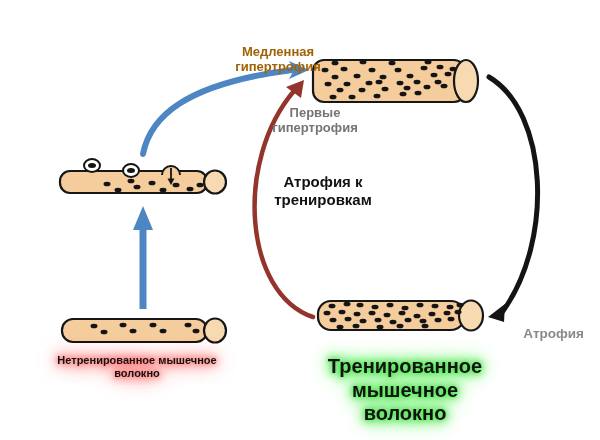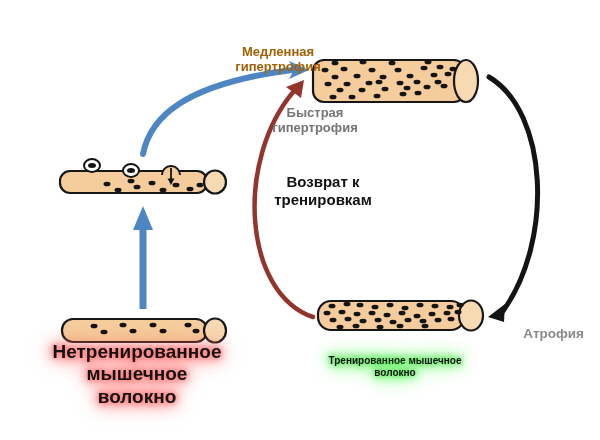--- a/index.html
+++ b/index.html
@@ -15,25 +15,25 @@
   .lbl-gray{font-size:13px;}
   .lbl-black{font-size:15px;}
   .lbl-slow{top:27px;left:205px;width:146px;color:#a16207;margin-top:17px;}
   .lbl-fast{top:105px;left:240px;width:150px;color:#757575;}
   .lbl-fusion{top:197px;left:8px;width:126px;color:#6b6b6b;}
   .lbl-first{top:241px;left:118px;width:150px;}
   .lbl-return{top:173px;left:245px;width:156px;}
   .lbl-break{top:160px;left:395px;width:154px;}
   .lbl-atrophy{top:326px;left:504px;width:80px;font-size:13.5px;color:#8a8a8a;text-align:right;font-weight:bold;}
   .lbl-untrained{
-    top:341px;left:22px;width:230px;font-size:19px;
+    top:354px;left:22px;width:230px;font-size:11px;
     text-shadow:0 0 4px var(--glow-red),0 0 7px var(--glow-red),0 0 12px var(--glow-red),0 0 16px var(--glow-red),0 0 22px var(--glow-red);
   }
   .lbl-trained{
-    top:355px;left:280px;width:230px;font-size:10px;
+    top:355px;left:290px;width:230px;font-size:20px;
     text-shadow:0 0 4px var(--glow-green),0 0 7px var(--glow-green),0 0 12px var(--glow-green),0 0 16px var(--glow-green),0 0 22px var(--glow-green);
   }
   .fiber-body{fill:var(--fiber-fill);stroke:#161616;stroke-width:2.2;}
   .fiber-cap{fill:var(--fiber-cap);stroke:#161616;stroke-width:2.2;}
   .nucleus{fill:#141414;}
   .sat-cell{fill:#ffffff;stroke:#141414;stroke-width:2;}
   .sat-bump{fill:var(--fiber-fill);stroke:#141414;stroke-width:2;}
   .arrow-blue-stroke{fill:none;stroke:var(--arrow-blue);stroke-width:6;stroke-linecap:round;}
   .arrow-blue-shaft{fill:none;stroke:var(--arrow-blue);stroke-width:7;}
   .arrow-blue-fill{fill:var(--arrow-blue);}
@@ -194,22 +194,22 @@
           <ellipse cx="356" cy="326" rx="3.5" ry="2.3" class="nucleus"></ellipse>
           <ellipse cx="380" cy="327" rx="3.5" ry="2.3" class="nucleus"></ellipse>
           <ellipse cx="400" cy="326" rx="3.5" ry="2.3" class="nucleus"></ellipse>
           <ellipse cx="425" cy="326" rx="3.5" ry="2.3" class="nucleus"></ellipse>
         </g>
     </g>
   </svg>
 
   <div class="label lbl-gray lbl-slow">Медленная
 гипертрофия</div>
-  <div class="label lbl-gray lbl-fast">Быстрая
+  <div class="label lbl-gray lbl-fast">Первые
 гипертрофия</div>
-  <div class="label lbl-black lbl-return">Возврат к
+  <div class="label lbl-black lbl-return">Атрофия к
 тренировкам</div>
   <div class="label lbl-atrophy">Атрофия</div>
   <div class="label lbl-untrained">Нетренированное мышечное
 волокно</div>
   <div class="label lbl-trained">Тренированное мышечное
 волокно</div>
 </div>
 
 </body></html>

